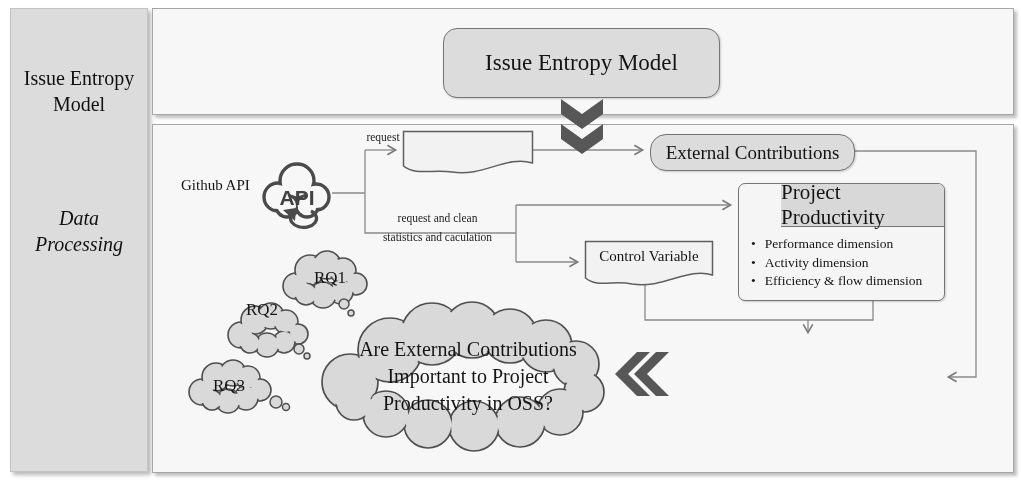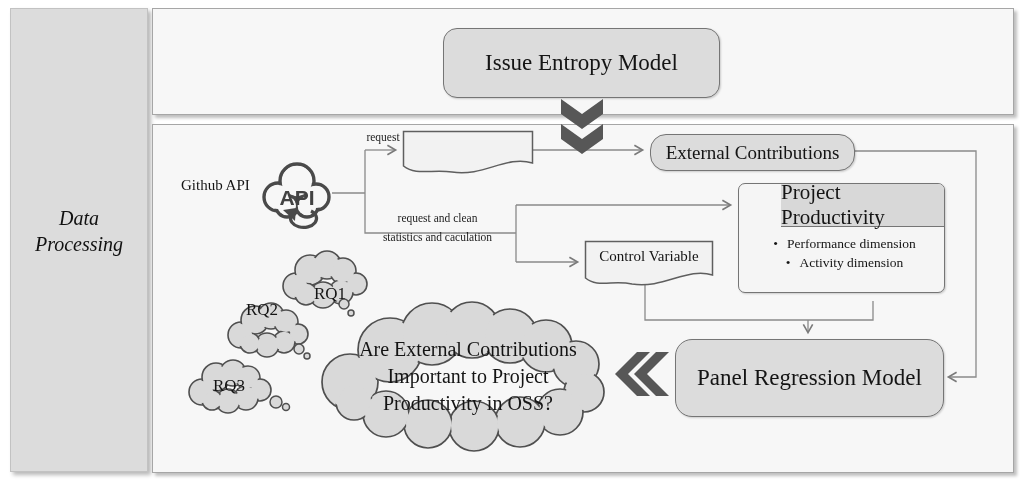--- a/index.html
+++ b/index.html
@@ -24,53 +24,55 @@
   #iem-box{left:443px;top:28px;width:275px;height:68px;border-radius:14px;font-size:23px;}
   #ec-box{left:650px;top:134px;width:203px;height:35px;border-radius:16px;font-size:19px;}
   #prm-box{left:675px;top:339px;width:267px;height:76px;border-radius:17px;font-size:23px;}
 
   
   #pp-box{position:absolute;left:738px;top:183px;width:205px;border:1.5px solid #757575;
           border-radius:7px;overflow:hidden;background:#f5f5f5;
           box-shadow:1px 1px 2px rgba(0,0,0,0.18);}
   #pp-header{background:#d8d8d8;border-bottom:1.5px solid #757575;height:42px;
              display:flex;align-items:center;justify-content:center;font-size:21px;margin-left:42px;}
-  #pp-body{padding:8px 6px 20px 10px;text-align:center;}
+  #pp-body{padding:8px 6px 9px 10px;}
   .pp-item{font-size:13.5px;line-height:18.5px;white-space:nowrap;}
   .pp-item::before{content:"•";margin-right:9px;margin-left:2px;}
 
   
   .doc-label{position:absolute;text-align:center;}
   #itl-label{left:402px;top:138px;width:132px;font-size:16px;}
   #cv-label{left:584px;top:248px;width:130px;font-size:15px;}
 
   
   .edge-label{position:absolute;font-size:11.5px;color:#1d1d1d;text-align:center;}
   #lbl-request{left:363px;top:131px;width:40px;}
   #lbl-rac{left:380px;top:212px;width:115px;}
   #lbl-sac{left:369px;top:231px;width:137px;}
   #github-label{position:absolute;left:181px;top:177px;font-size:15px;}
 
   
   .bubble-label{position:absolute;text-align:center;font-size:17px;}
-  #rq1-label{left:288px;top:284px;width:84px;}
+  #rq1-label{left:288px;top:268px;width:84px;}
   #rq2-label{left:220px;top:300px;width:84px;}
   #rq3-label{left:187px;top:376px;width:84px;}
   #qcloud-text{position:absolute;left:330px;top:336px;width:276px;text-align:center;
                font-size:20px;line-height:27px;}
 
   svg{position:absolute;}
   .chev{fill:#575757;}
 </style>
 </head>
 <body>
 
 <div id="stage">
 
   <div class="sidebar">
+    <div class="sidebar-label" style="top:56px;white-space:pre-line;">Issue Entropy
+Model</div>
     <div class="sidebar-label" style="top:196px;white-space:pre-line;font-style:italic;">Data
 Processing</div>
   </div>
 
   <div id="top-panel" class="panel"></div>
   <div id="bottom-panel" class="panel"></div>
 
   <svg id="connectors" style="left:0;top:0;pointer-events:none;" width="1021" height="483" viewBox="0 0 1021 483">
     <defs>
       <marker id="arr" viewBox="0 0 10 10" refX="7.5" refY="5" markerWidth="9" markerHeight="9" orient="auto-start-reverse">
@@ -134,20 +136,21 @@
   <svg style="left:584px;top:240px;" width="130" height="50" viewBox="0 0 130 50">
     <path d="M1.5,1.5 H128.5 V35 C103,27 80,49 48,44 C29,40 13,48 1.5,38 Z" fill="#f2f2f2" stroke="#5f5f5f" stroke-width="1.5"></path>
   </svg>
   <div id="cv-label" class="doc-label">Control Variable</div>
 
   <div id="pp-box">
     <div id="pp-header">Project Productivity</div>
     <div id="pp-body">
       <div class="pp-item">Performance dimension</div>
       <div class="pp-item">Activity dimension</div>
+      <div class="pp-item">Efficiency &amp; flow dimension</div>
     </div>
   </div>
 
   <svg style="left:280px;top:248px;" width="100" height="78" viewBox="0 0 100 78">
     <g stroke="#4f4f4f" stroke-width="1.6" fill="#d9d9d9">
       <circle cx="16" cy="38" r="13"></circle>
         <circle cx="30" cy="22" r="15"></circle>
         <circle cx="47" cy="17" r="14"></circle>
       <circle cx="63" cy="23" r="13"></circle>
         <circle cx="76" cy="36" r="11"></circle>
@@ -266,17 +269,14 @@
     <div>Are External Contributions</div>
     <div>Important to Project</div>
     <div>Productivity in OSS?</div>
   </div>
 
   <svg style="left:615px;top:352px;" width="54" height="44" viewBox="0 0 54 44">
     <polygon class="chev" points="22,0 35,0 13,22 35,44 22,44 0,22"></polygon>
     <polygon class="chev" points="41,0 54,0 32,22 54,44 41,44 19,22"></polygon>
   </svg>
 
-  <div id="prm-box" class="round-box">
-    <span>Panel Regression Model</span>
-  </div>
 
 </div>
 
 </body></html>

